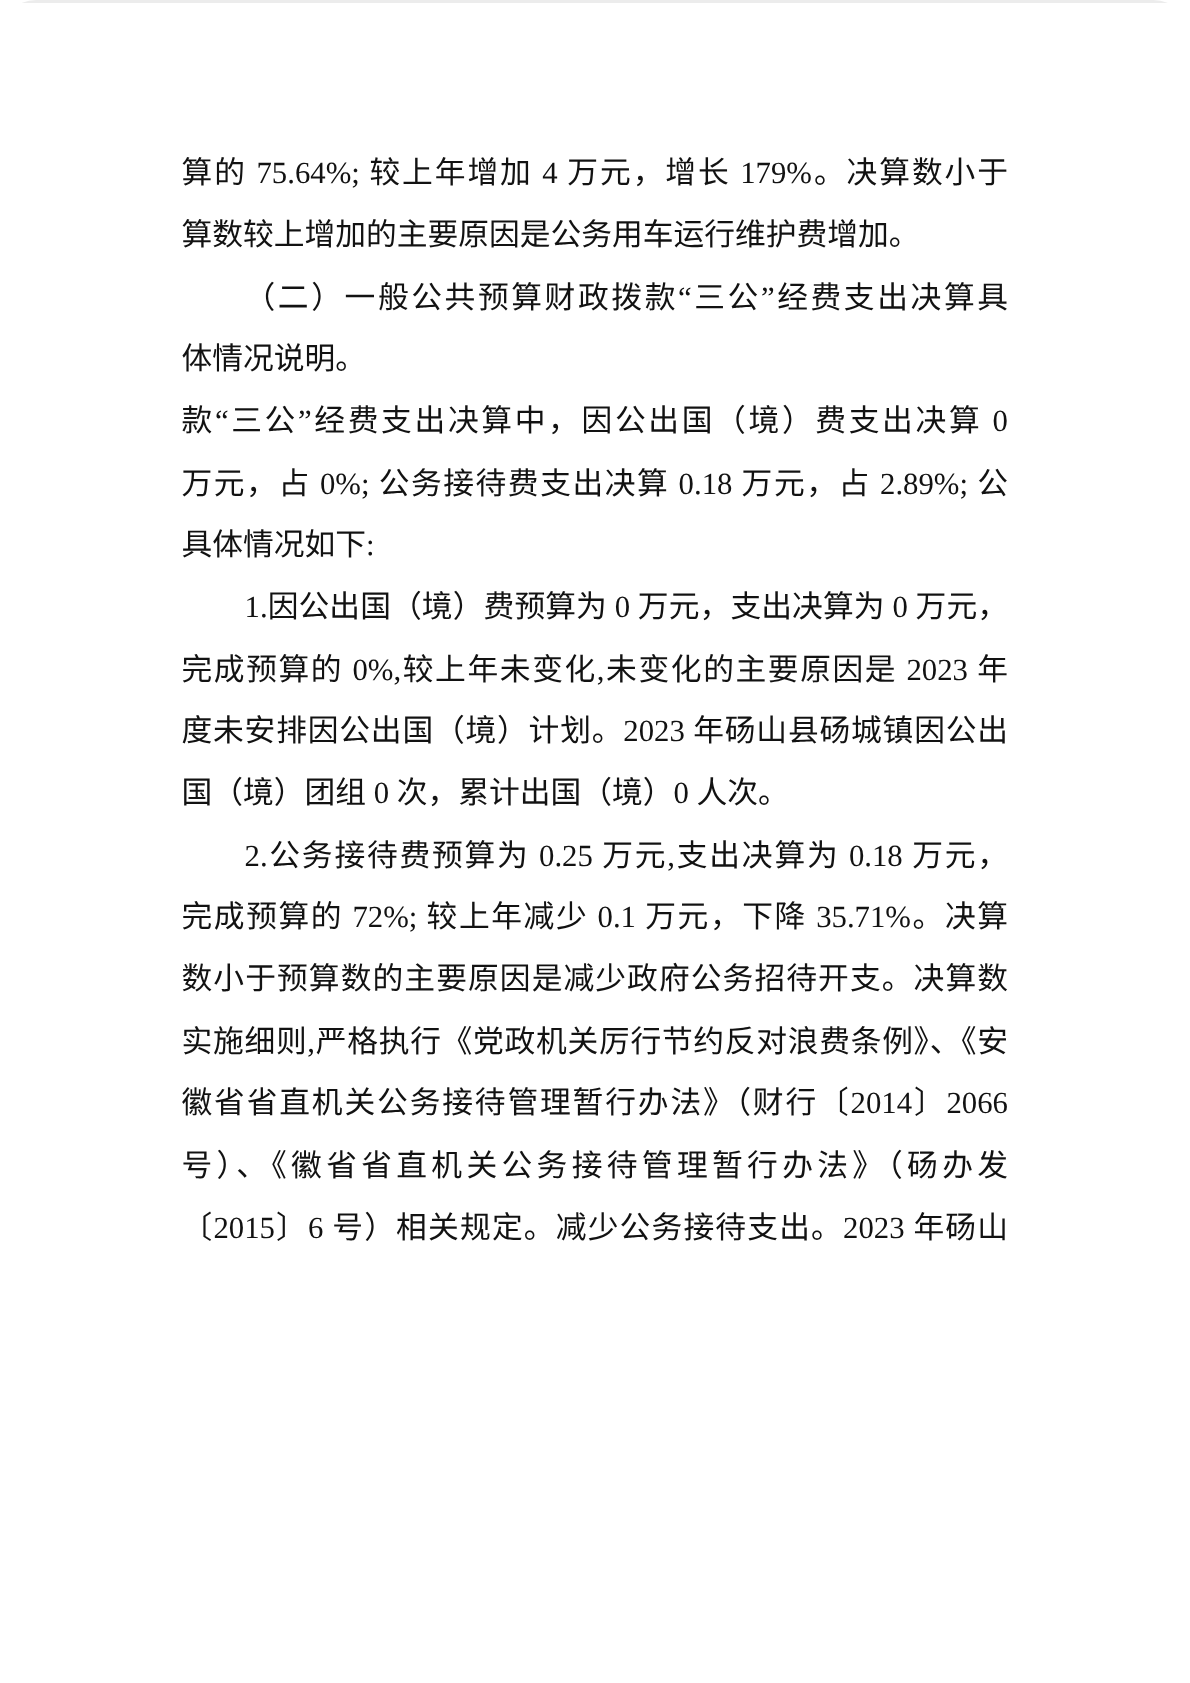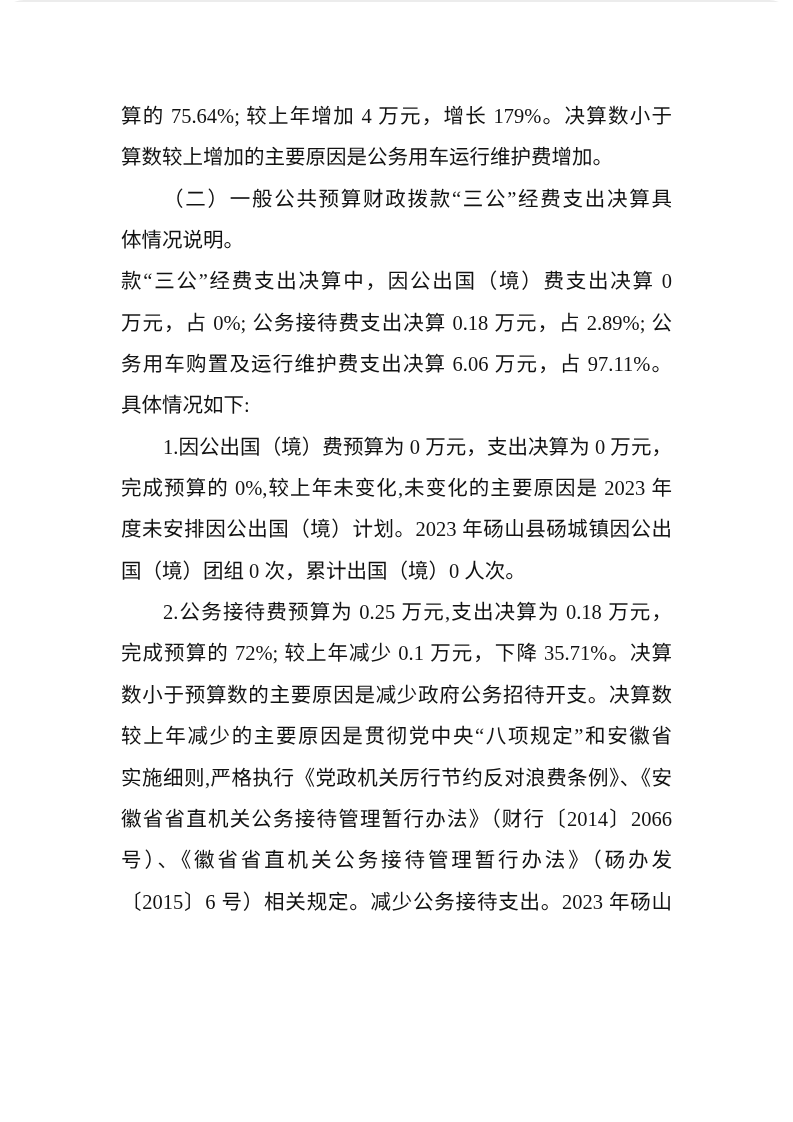--- a/index.html
+++ b/index.html
@@ -55,28 +55,26 @@
 
 <div class="page">
   <div class="page-top-edge"></div>
   <div class="doc-body">
       <div class="line"><span class="run">算的 75.64%; 较上年增加 4 万元，增长 179%。决算数小于</span></div>
       <div class="line para-end"><span class="run">算数较上增加的主要原因是公务用车运行维护费增加。</span></div>
       <div class="line indent bold"><span class="run bold">（二）一般公共预算财政拨款“三公”经费支出决算具</span></div>
       <div class="line para-end bold"><span class="run bold">体情况说明。</span></div>
       <div class="line"><span class="run">款“三公”经费支出决算中，因公出国（境）费支出决算 0</span></div>
       <div class="line"><span class="run">万元，占 0%; 公务接待费支出决算 0.18 万元，占 2.89%; 公</span></div>
-      <div class="line"><span class="run">务用车购置及运行维护费支出决算 6.06 万元，占 97.11%。</span></div>
       <div class="line para-end"><span class="run">具体情况如下:</span></div>
       <div class="line indent"><span class="run bold">1.因公出国（境）费</span><span class="run">预算为 0 万元，支出决算为 0 万元，</span></div>
       <div class="line"><span class="run">完成预算的 0%,较上年未变化,未变化的主要原因是 2023 年</span></div>
       <div class="line"><span class="run">度未安排因公出国（境）计划。2023 年砀山县砀城镇因公出</span></div>
       <div class="line para-end"><span class="run">国（境）团组 0 次，累计出国（境）0 人次。</span></div>
       <div class="line indent"><span class="run bold">2.公务接待费</span><span class="run">预算为 0.25 万元,支出决算为 0.18 万元，</span></div>
       <div class="line"><span class="run">完成预算的 72%; 较上年减少 0.1 万元，下降 35.71%。决算</span></div>
       <div class="line"><span class="run">数小于预算数的主要原因是减少政府公务招待开支。决算数</span></div>
-      <div class="line"><span class="run">较上年减少的主要原因是贯彻党中央“八项规定”和安徽省</span></div>
       <div class="line"><span class="run">实施细则,严格执行《党政机关厉行节约反对浪费条例》、《安</span></div>
       <div class="line"><span class="run">徽省省直机关公务接待管理暂行办法》（财行〔2014〕2066</span></div>
       <div class="line"><span class="run">号）、《徽省省直机关公务接待管理暂行办法》（砀办发</span></div>
       <div class="line"><span class="run">〔2015〕6 号）相关规定。减少公务接待支出。2023 年砀山</span></div>
     </div>
 </div>
 
 </body></html>

